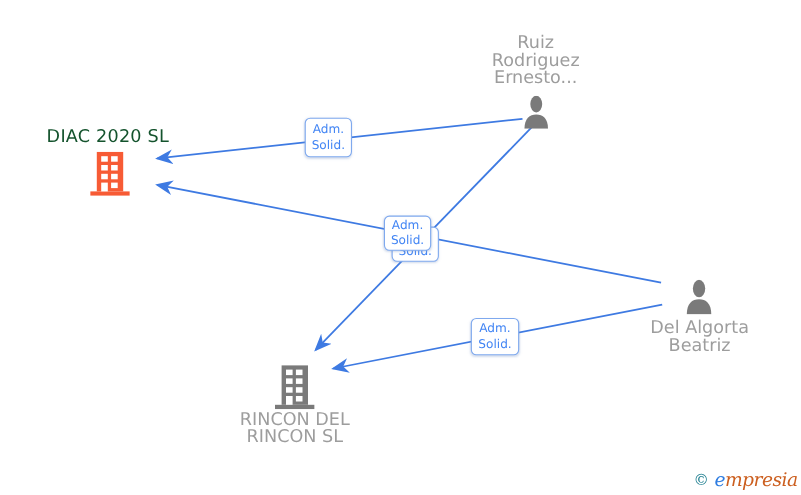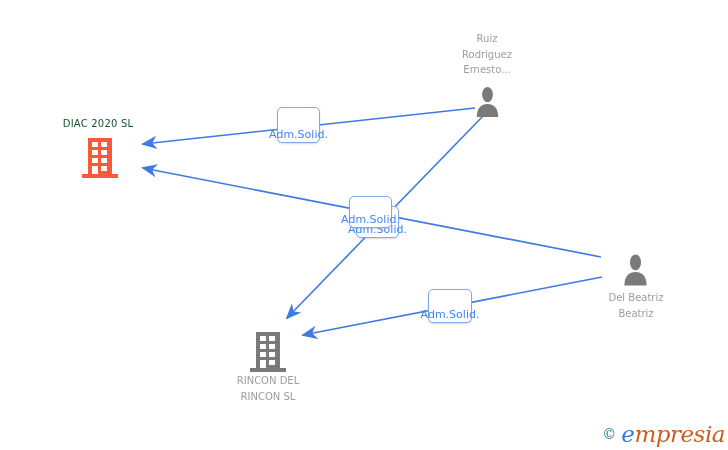--- a/index.html
+++ b/index.html
@@ -3,38 +3,38 @@
 <meta charset="utf-8">
 <style>
   html,body{margin:0;padding:0;background:#fff;}
   .canvas{
     position:relative;width:728px;height:450px;background:#ffffff;overflow:hidden;
     font-family:"DejaVu Sans", sans-serif;
   }
   svg.edges{position:absolute;left:0;top:0;z-index:1;}
   .abs{position:absolute;}
   .node-label{
-    text-align:center;color:#9d9d9d;font-size:10px;line-height:15.5px;z-index:2;
+    text-align:center;color:#9d9d9d;font-size:16px;line-height:15.5px;z-index:2;
   }
   .company-label{color:#14532d;font-weight:normal;letter-spacing:0.2px;}
   .node-icon{z-index:2;}
   .edge-label{
     box-sizing:border-box;background:#ffffff;border:1.5px solid #7fa9ee;border-radius:5px;
     box-shadow:0 1px 2px rgba(130,155,200,0.35);
-    display:flex;flex-direction:row;align-items:flex-end;justify-content:center;
+    display:flex;flex-direction:column;align-items:center;justify-content:center;
     color:#4285f4;font-size:11px;line-height:14px;z-index:3;
   }
   .edge-label.under{z-index:2;}
   .brand{
     position:absolute;right:3px;bottom:3px;z-index:4;
     font-family:"DejaVu Serif", serif;font-style:italic;
     display:flex;align-items:center;gap:5px;
   }
   .brand .copy{color:#1f7f90;font-size:14px;font-style:normal;}
-  .brand .wordmark{font-size:23px;letter-spacing:-0.5px;}
+  .brand .wordmark{font-size:17px;letter-spacing:-0.5px;}
   .brand .be{color:#2f7de1;font-style:italic;}
   .brand .br{color:#cc5f1f;font-style:italic;}
 </style>
 </head>
 <body>
 
 <div class="canvas">
 
   <svg class="edges" width="728" height="450" viewBox="0 0 728 450">
     <defs>
@@ -76,21 +76,21 @@
     </svg>
   </div>
 
   <div class="abs node-icon" style="left:622px;top:254px;width:27px;height:32px;">
     <svg width="27" height="32" viewBox="0 0 26 30">
       <ellipse cx="13" cy="7.6" rx="5.4" ry="7.6" fill="#7a7a7a"></ellipse>
       <path d="M2.3,30 C2.3,20.6 7,17 13,17 C19,17 23.7,20.6 23.7,30 Z" fill="#7a7a7a"></path>
     </svg>
   </div>
   <div class="abs node-label" style="left:556px;top:290px;width:160px;line-height:16px;">
-    <div>Del Beatriz</div>
+    <div>Del Algorta</div>
     <div>Beatriz</div>
   </div>
 
   <div class="abs node-icon" style="left:250px;top:332px;width:36px;height:40px;">
     <svg width="36" height="40" viewBox="0 0 36 40">
       <rect x="6" y="0" width="24" height="36" fill="#7a7a7a"></rect>
       <rect x="0" y="36" width="36" height="4" fill="#7a7a7a"></rect>
       <rect x="10" y="4" width="6" height="5" fill="#fff"></rect>
         <rect x="19" y="4" width="6" height="5" fill="#fff"></rect>
       <rect x="10" y="12" width="6" height="5" fill="#fff"></rect>

